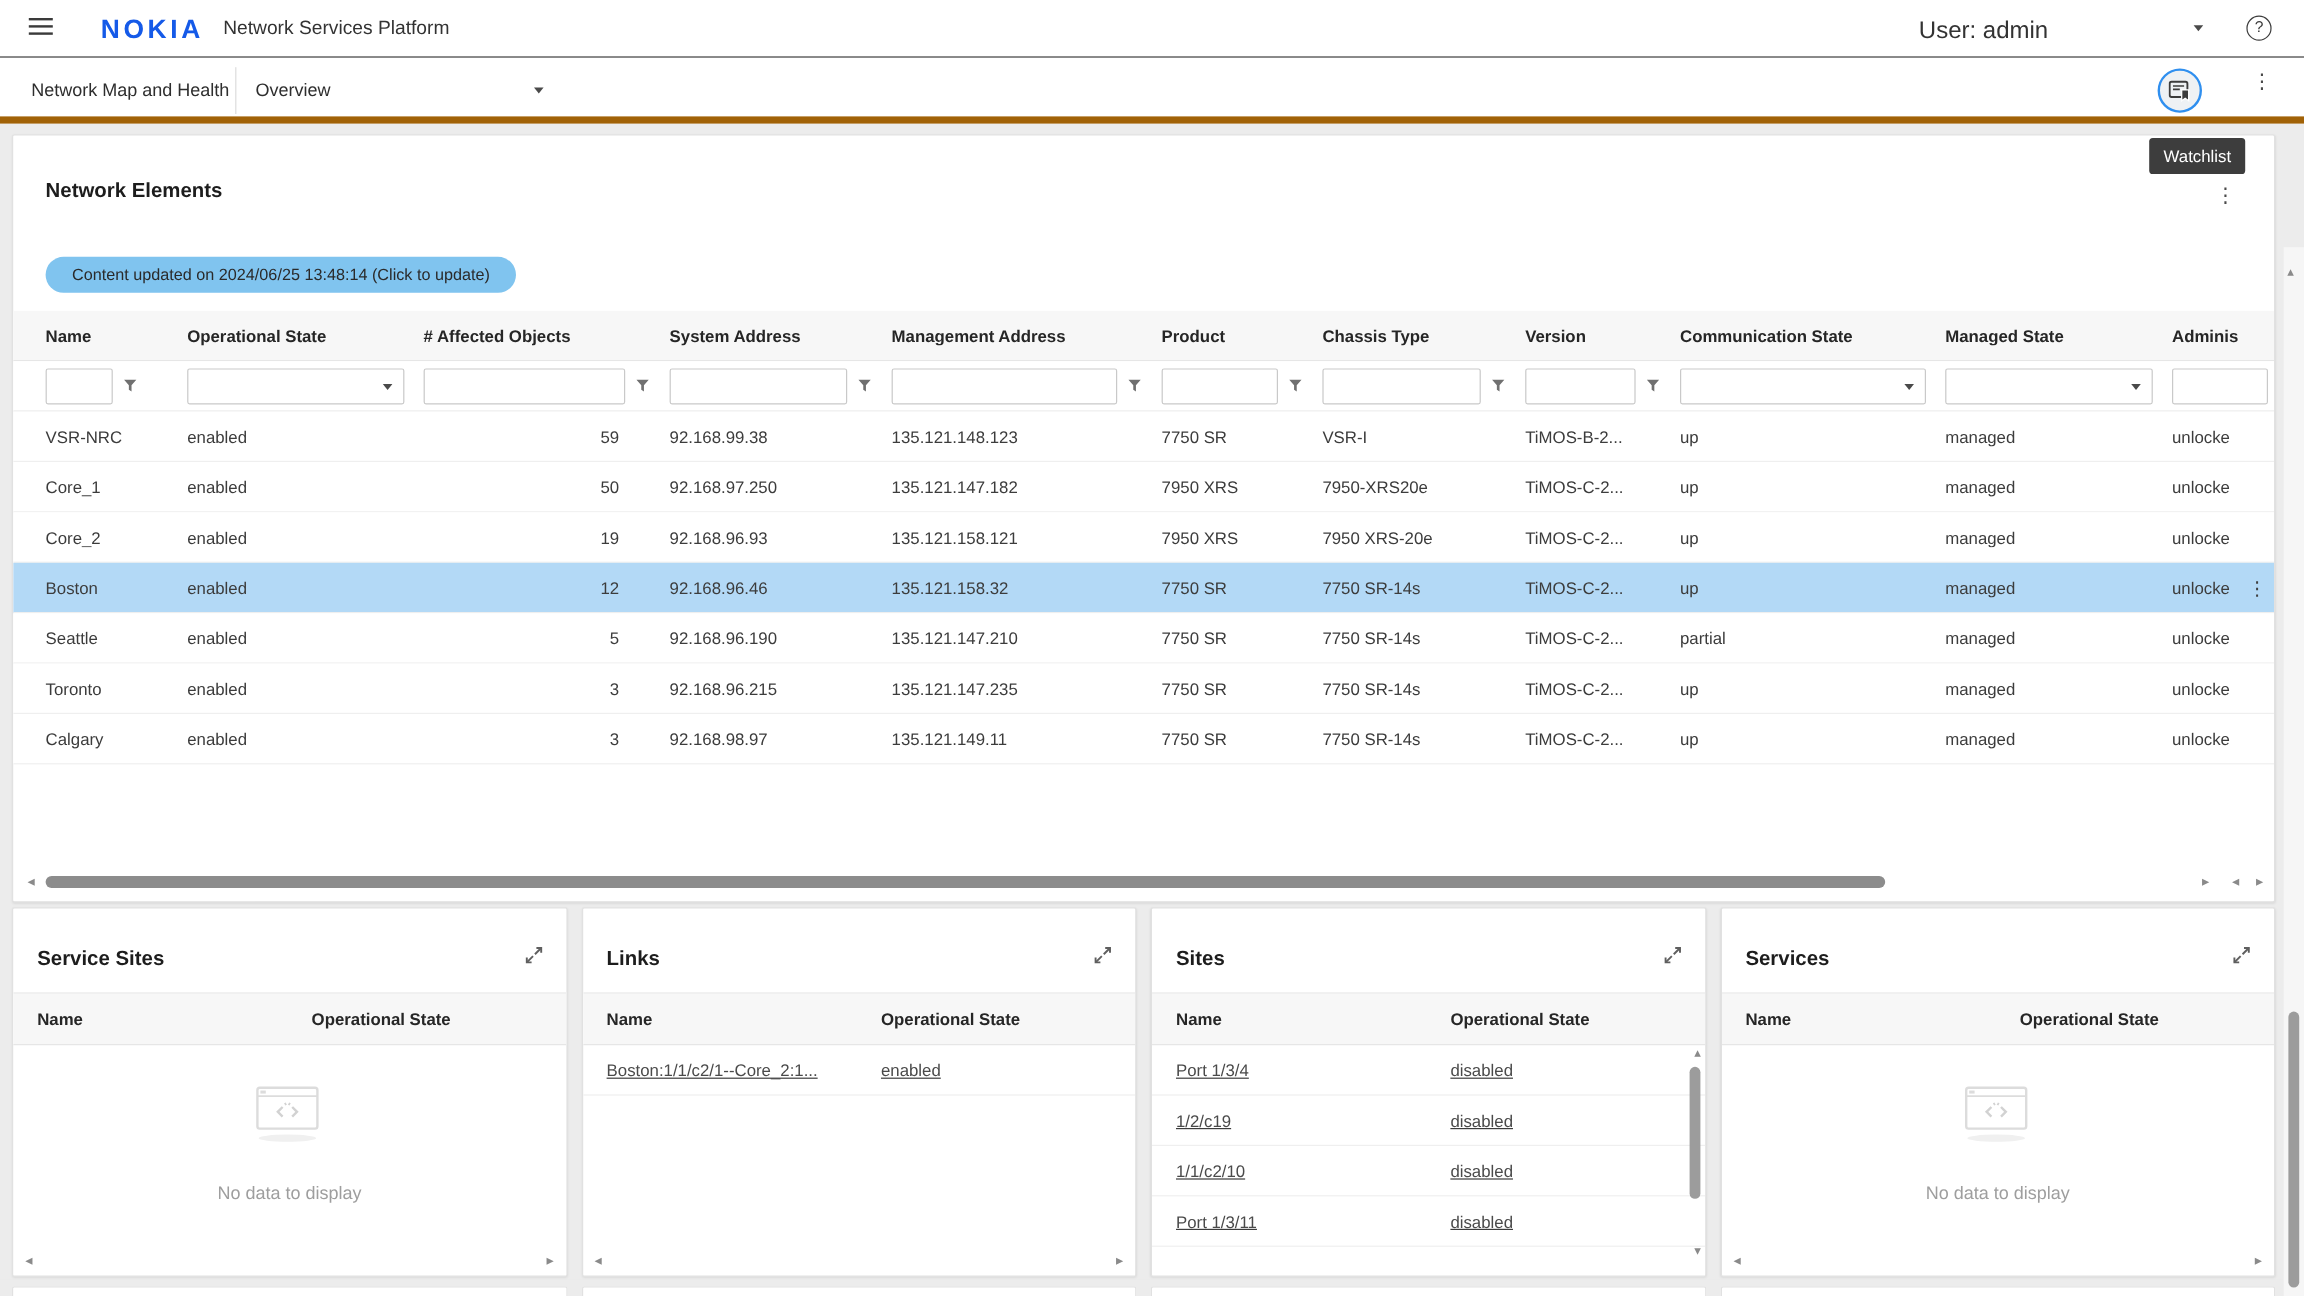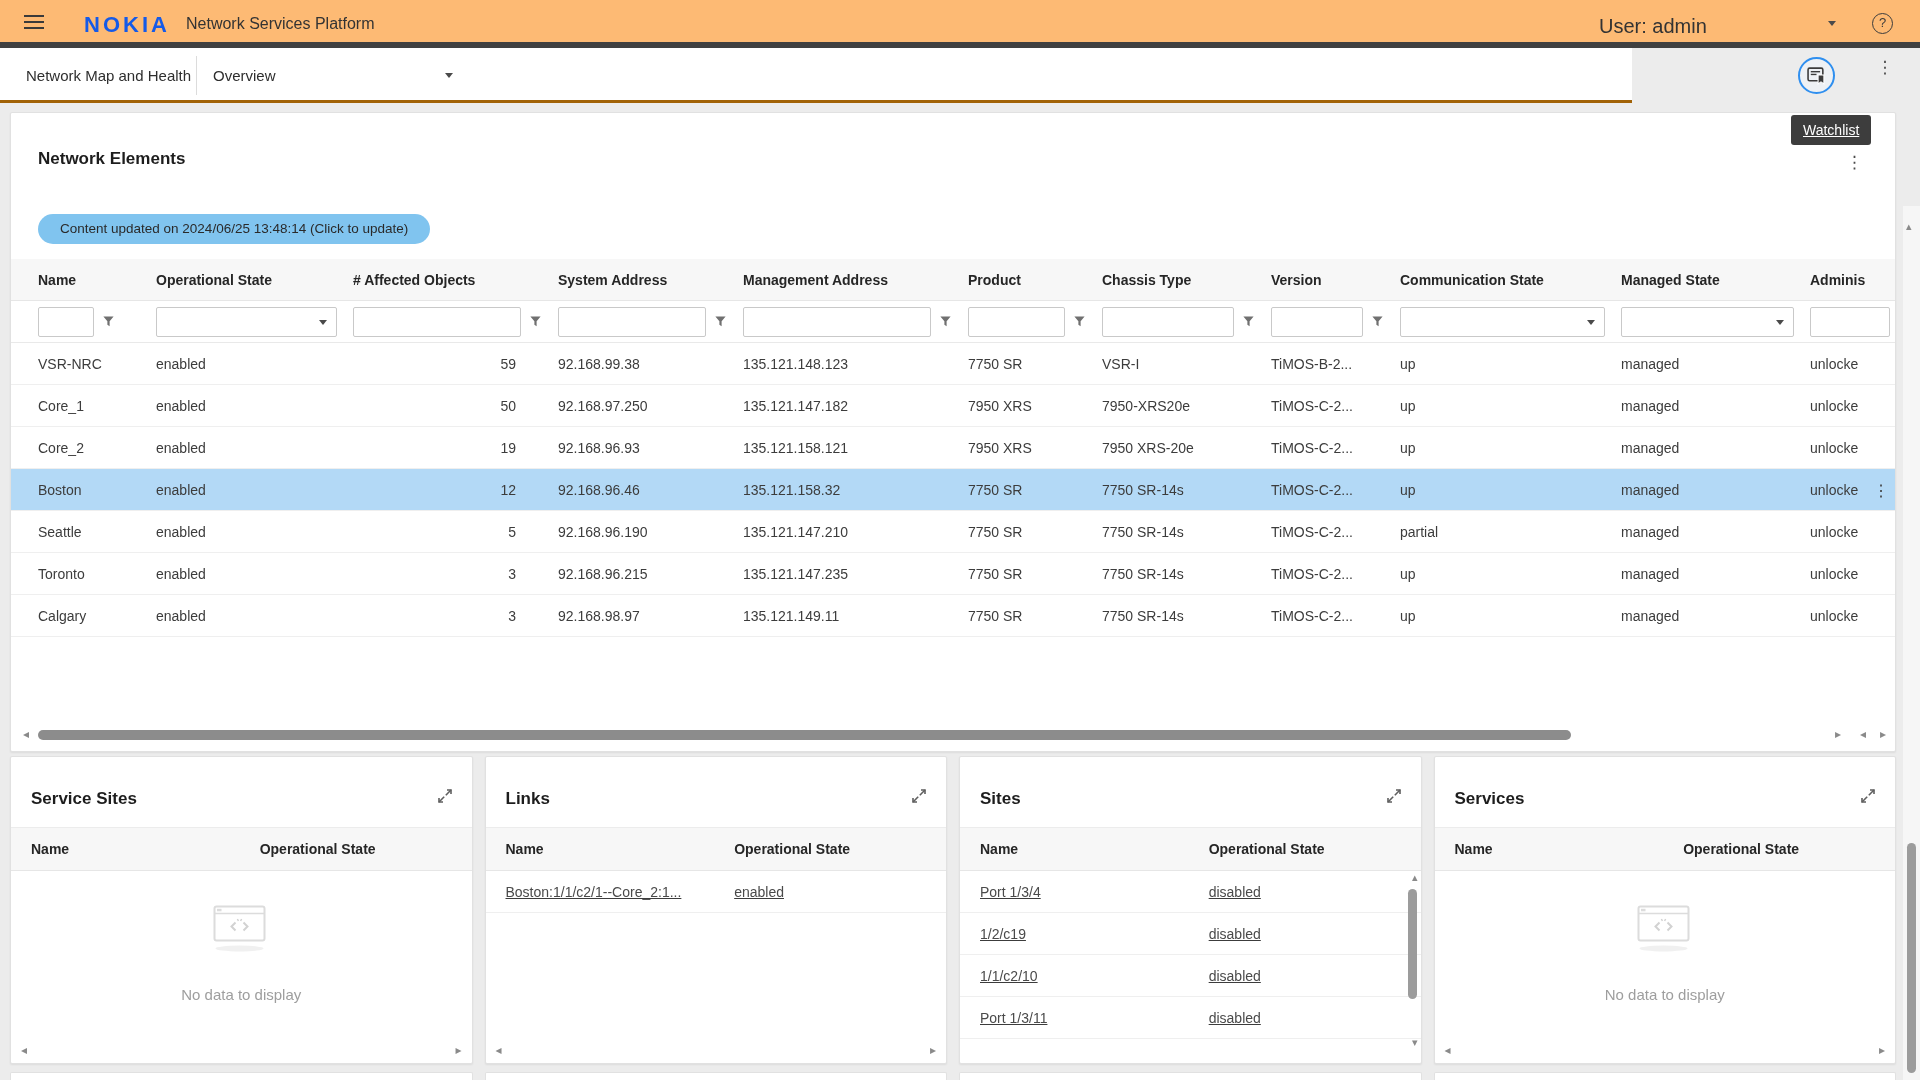--- a/index.html
+++ b/index.html
@@ -1,49 +1,49 @@
 <!DOCTYPE html>
 <html><head>
 <meta charset="utf-8">
 <style>
   * { margin:0; padding:0; box-sizing:border-box; }
   html,body { width:1920px; height:1080px; overflow:hidden;
     font-family:"Liberation Sans", sans-serif; background:#ececec; color:#3c3c3c; }
 
   
-  .topbar { position:absolute; left:0; top:0; width:1920px; height:48px; background:#fdba74;
-    border-bottom:6px solid #404040; z-index:30; }
+  .topbar { position:absolute; left:0; top:0; width:1920px; height:48px; background:#ffffff;
+    border-bottom:1px solid #404040; z-index:30; }
   .hamburger { position:absolute; left:24px; top:15px; width:20px; height:16px; cursor:pointer; }
   .hamburger span { display:block; height:2px; background:#3a3a3a; margin-bottom:4px; }
   .brand { position:absolute; left:84px; top:12px; font-size:22px; font-weight:bold;
     letter-spacing:3px; color:#155ae8; }
   .app-title { position:absolute; left:186px; top:15px; font-size:16px; color:#333; }
   .user-label { position:absolute; left:1599px; top:15px; font-size:20px; color:#333; }
   .user-caret { position:absolute; left:1828px; top:21px; }
   .help-btn { position:absolute; left:1872px; top:13px; width:21px; height:21px; border:1.6px solid #3c3c3c;
     border-radius:50%; text-align:center; font-size:13px; line-height:18px; color:#3c3c3c; }
 
   
-  .toolbar { position:absolute; left:0; top:48px; width:1632px; height:55px; background:#fff;
-    border-bottom:3px solid #a16207; z-index:25; }
+  .toolbar { position:absolute; left:0; top:48px; width:1920px; height:55px; background:#fff;
+    border-bottom:6px solid #a16207; z-index:25; }
   .nav-label { position:absolute; left:26px; top:19px; font-size:15px; color:#2e2e2e; }
   .tb-divider { position:absolute; left:196px; top:8px; width:1px; height:39px; background:#dcdcdc; }
   .view-select { position:absolute; left:213px; top:19px; font-size:15px; color:#2e2e2e; cursor:pointer; }
   .view-caret { position:absolute; left:445px; top:25px; }
   .watchlist-btn { position:absolute; left:1798px; top:9px; width:37px; height:37px; border-radius:50%;
     background:#eef1f4; border:2px solid #2f8fef; display:flex; align-items:center; justify-content:center; cursor:pointer; }
   .tb-kebab { position:absolute; left:1876px; top:16px; width:18px; text-align:center; font-size:17px;
     color:#4a4a4a; letter-spacing:0; line-height:8px; cursor:pointer; }
 
   .caret-down { width:0; height:0; border-left:4.5px solid transparent; border-right:4.5px solid transparent;
     border-top:5.5px solid #4a4a4a; display:inline-block; }
 
   
   .tooltip { position:absolute; left:1791px; top:115px; background:#3d3d3d; color:#fff; font-size:14px;
-    padding:7px 12px; border-radius:3px; z-index:40;text-decoration:underline; }
+    padding:7px 12px; border-radius:3px; z-index:40; }
 
   
   .content { position:absolute; left:0; top:103px; width:1920px; height:963px; background:#ececec; }
 
   .card { background:#fff; border:1px solid #e1e1e1; border-radius:2px; box-shadow:0 1px 2px rgba(0,0,0,.07); }
 
   .main-card { position:absolute; left:10px; top:9px; width:1886px; height:640px; overflow:hidden; }
   .ne-title { position:absolute; left:27px; top:36px; font-size:17px; font-weight:bold; color:#1d1d1d; }
   .card-kebab { position:absolute; right:32px; top:39px; font-size:17px; color:#4a4a4a; cursor:pointer; }
   .pill { position:absolute; left:27px; top:101px; height:30px; border-radius:15px; background:#80c4ef;

